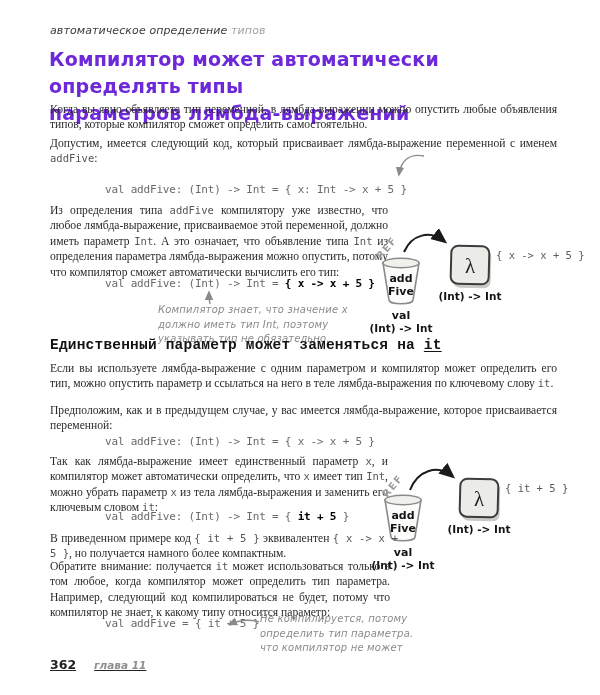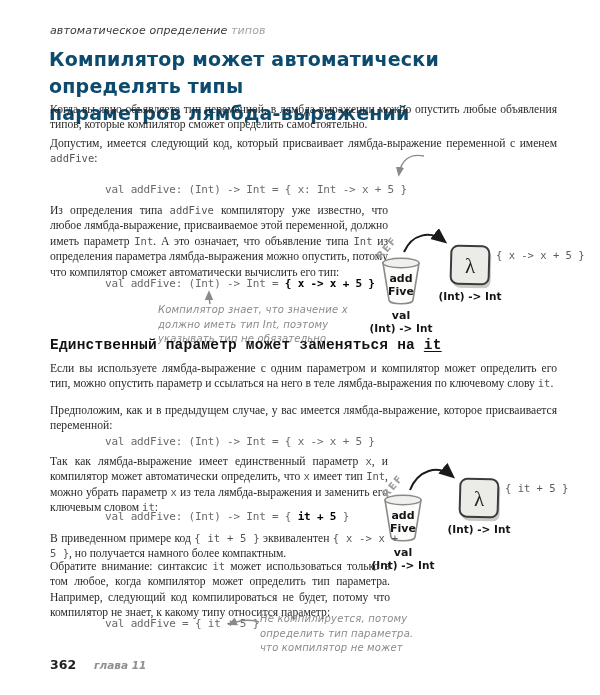--- a/index.html
+++ b/index.html
@@ -10,21 +10,21 @@
   .blk { position:absolute; }
 
   
   .running-head { left:50px; top:24px; font-family:"DejaVu Sans", sans-serif;
     font-style:italic; font-weight:normal; font-size:11px; letter-spacing:0.1px; }
   .rh-primary { color:#3a3a3a; }
   .rh-secondary { color:#a3a3a3; }
 
   
   .title { left:49px; top:46px; width:520px; font-family:"DejaVu Sans", sans-serif;
-    font-weight:bold; font-size:19px; line-height:1.42; color:#0c4a6e; letter-spacing:0.2px; }
+    font-weight:bold; font-size:19px; line-height:1.42; color:#6d28d9; letter-spacing:0.2px; }
   .h2 { left:50px; top:337px; font-family:Liberation Mono, monospace;
     font-weight:bold; font-size:14.5px; color:#131313; letter-spacing:0.2px; }
 
   
   .para { font-size:11.6px; line-height:1.33; text-align:justify; color:#2a2a2a; }
   .p1 { left:50px; top:102px; width:507px; }
   .p2 { left:50px; top:136px; width:507px; }
   .p3 { left:50px; top:203px; width:338px; }
   .p4 { left:50px; top:361px; width:507px; }
   .p5 { left:50px; top:403px; width:507px; }
@@ -59,21 +59,21 @@
 
   
   .diag1 { left:368px; top:228px; }
   .diag2 { left:372px; top:452px; }
   svg text.lbl { font-family:"DejaVu Sans", sans-serif; font-weight:bold; fill:#141414; }
   svg text.ref { font-family:"DejaVu Sans", sans-serif; font-weight:bold; fill:#9c9c9c; letter-spacing:1.5px; }
   svg text.lam { font-family:"Liberation Serif", serif; fill:#1f1f1f; }
   svg text.cod { font-family:"DejaVu Sans Mono", monospace; fill:#5a5a5a; }
 
   
-  .footer { left:50px; top:654px; font-family:"DejaVu Sans", sans-serif; }
+  .footer { left:50px; top:654px; font-family:"DejaVu Sans", sans-serif;text-decoration:underline; }
   .pg-num { font-weight:bold; font-size:12.5px; color:#222; }
   .chapter { font-style:italic; font-weight:bold; font-size:10.5px; color:#8f8f8f; margin-left:18px; }
 </style>
 </head>
 <body>
 
 <div class="page">
 
   <div class="blk running-head">
     <span class="rh-primary">автоматическое определение</span>
@@ -184,21 +184,21 @@
         <rect x="88" y="29" width="38" height="38" rx="7" fill="#c9c9c5" transform="rotate(1.5 107 48) translate(2,2)"></rect>
         <rect x="88" y="27" width="38" height="38" rx="7" fill="#ebebe7" stroke="#3c3c3c" stroke-width="2" transform="rotate(1.5 107 46)"></rect>
         <text class="lam" font-size="21" x="107" y="54" text-anchor="middle">λ</text>
         <text class="lbl" font-size="10.5" x="107" y="81" text-anchor="middle">(Int) -&gt; Int</text>
         <text class="cod" font-size="10.5" x="133" y="40">{ it + 5 }</text>
       </g>
     </svg>
   </div>
 
   <div class="blk para p7"><span>В приведенном примере код </span><span class="m">{ it + 5 }</span><span> эквивалентен </span><span class="m">{ x -&gt; x + 5 }</span><span>, но получается намного более компактным.</span></div>
-  <div class="blk para p8"><span>Обратите внимание: синтаксис </span><span class="m">it</span><span> может использоваться только в том любое, когда компилятор может определить тип параметра. Например, следующий код компилироваться не будет, потому что компилятор не знает, к какому типу относится параметр:</span></div>
+  <div class="blk para p8"><span>Обратите внимание: получается </span><span class="m">it</span><span> может использоваться только в том любое, когда компилятор может определить тип параметра. Например, следующий код компилироваться не будет, потому что компилятор не знает, к какому типу относится параметр:</span></div>
 
   <div class="blk code code5"><span>val addFive = { it + 5 }</span></div>
 
   <div class="blk arr3">
     <svg width="36" height="14" viewBox="0 0 36 14">
       <defs>
           <marker id="ah5" markerWidth="8" markerHeight="8" refX="5" refY="3" orient="auto">
             <path d="M0,0 L7,3 L0,6 Z" fill="#8a8a8a"></path>
           </marker>
         </defs>

